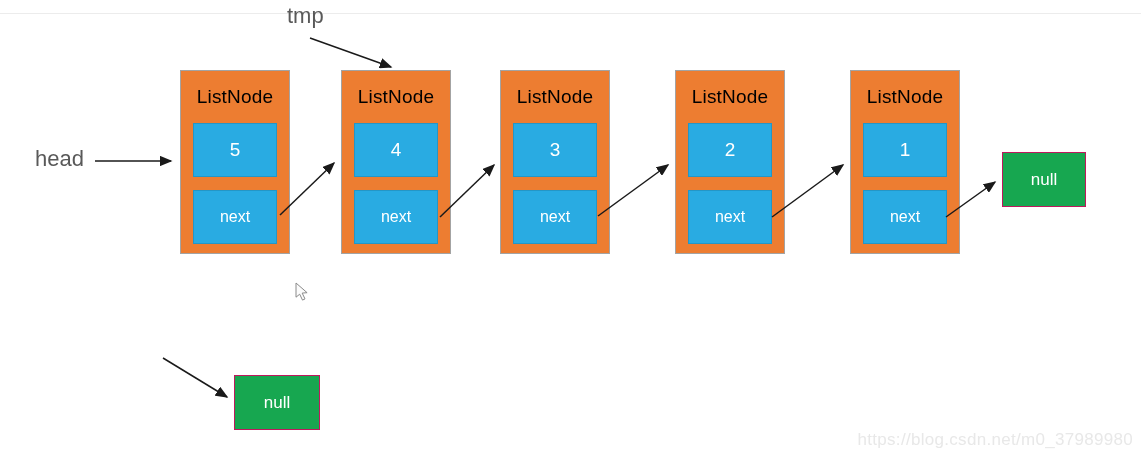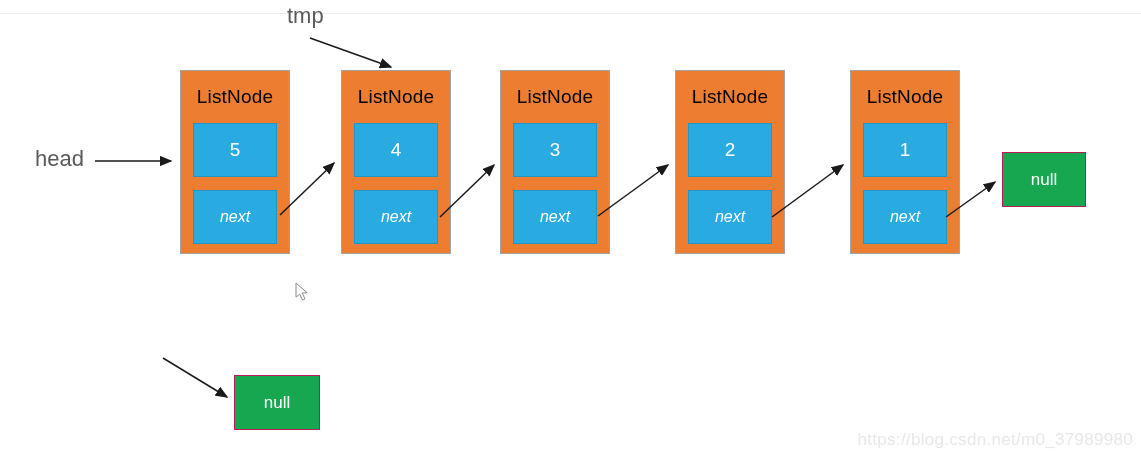--- a/index.html
+++ b/index.html
@@ -6,21 +6,21 @@
   body{font-family:"Liberation Sans", sans-serif;}
   .canvas{position:relative;width:1141px;height:460px;background:#fff;overflow:hidden;}
   .top-line{position:absolute;left:0;top:13px;width:1141px;height:1px;background:#ececec;}
   .node{position:absolute;top:70px;width:110px;height:184px;background:var(--node-fill,#ED7D31);
         border:1px solid #a3a3a3;box-sizing:border-box;}
   .node-title{color:#000000;font-size:19px;text-align:center;margin-top:15px;letter-spacing:.2px;}
   .field{position:absolute;left:12px;width:84px;height:54px;background:var(--field-fill,#29ABE2);
          border:1px solid rgba(0,0,0,.12);box-sizing:border-box;color:#fff;
          display:flex;align-items:center;justify-content:center;}
   .field.value{top:52px;font-size:19px;}
-  .field.next{top:119px;font-size:16px;font-style:italic;}
+  .field.next{top:119px;font-size:16px;}
   .nullbox{position:absolute;background:var(--null-fill,#17A750);border:1px solid #be185d;
            box-sizing:border-box;color:#fff;display:flex;align-items:center;justify-content:center;
            font-size:17px;}
   .nullbox.end{left:1002px;top:152px;width:84px;height:55px;}
   .nullbox.newhead{left:234px;top:375px;width:86px;height:55px;}
   .lbl{position:absolute;color:var(--label-text,#595959);font-size:22px;}
   .lbl.head{left:35px;top:146px;}
   .lbl.tmp{left:287px;top:3px;}
   .lbl.newhead{left:55px;top:340px;}
   .watermark{position:absolute;right:8px;bottom:10px;color:var(--watermark-text,#e8e8e8);

